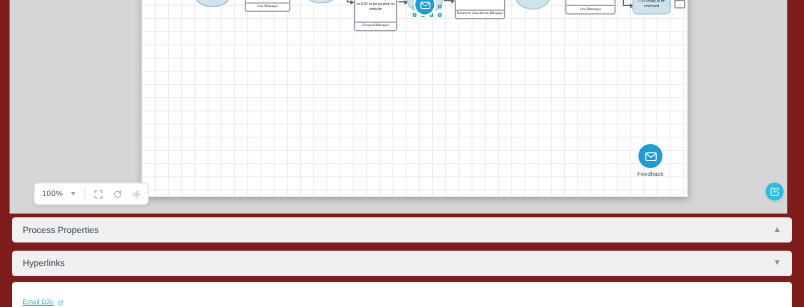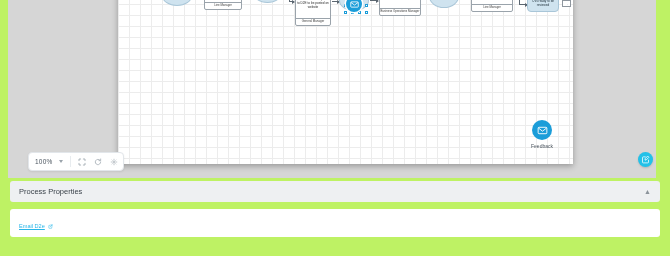--- a/index.html
+++ b/index.html
@@ -2,21 +2,21 @@
 <html><head>
 <meta charset="utf-8">
 <style>
   * { box-sizing: border-box; margin:0; padding:0; }
   html, body {
     width: 670px; height: 256px;
     overflow: hidden;
     background: #f4f7fa;
     font-family: "Liberation Sans", sans-serif;
   }
-  .app { position: relative; width: 670px; height: 256px; background:#bef264; }
+  .app { position: relative; width: 670px; height: 256px; background:#7f1d1d; }
 
   
   .editor {
     position:absolute; left:8px; top:0; width:648px; height:178px;
     background:#d6d6d6;
   }
   .canvas-wrap {
     position:absolute; left:110px; top:-62px; width:455px; height:226px;
     background:#ffffff;
     box-shadow: 0 2px 6px rgba(0,0,0,.30);
@@ -292,20 +292,24 @@
   <div class="panels">
 
     <div class="panel">
       <div class="panel-head">
         <span class="panel-title">Process Properties</span>
         <span class="panel-chev">▲</span>
       </div>
     </div>
 
     <div class="panel">
+      <div class="panel-head">
+        <span class="panel-title">Hyperlinks</span>
+        <span class="panel-chev">▼</span>
+      </div>
       <div class="panel-body">
         <a class="hyperlink" href="#">
           <span>Email D2e</span>
           <svg viewBox="0 0 24 24" fill="none" stroke="currentColor" stroke-width="2.4" stroke-linecap="round">
             <path d="M14 4h6v6"></path>
               <path d="M20 4 L11 13"></path>
             <path d="M18 14v5a1.5 1.5 0 0 1-1.5 1.5h-11A1.5 1.5 0 0 1 4 19V8a1.5 1.5 0 0 1 1.5-1.5H10"></path>
           </svg>
         </a>
       </div>

